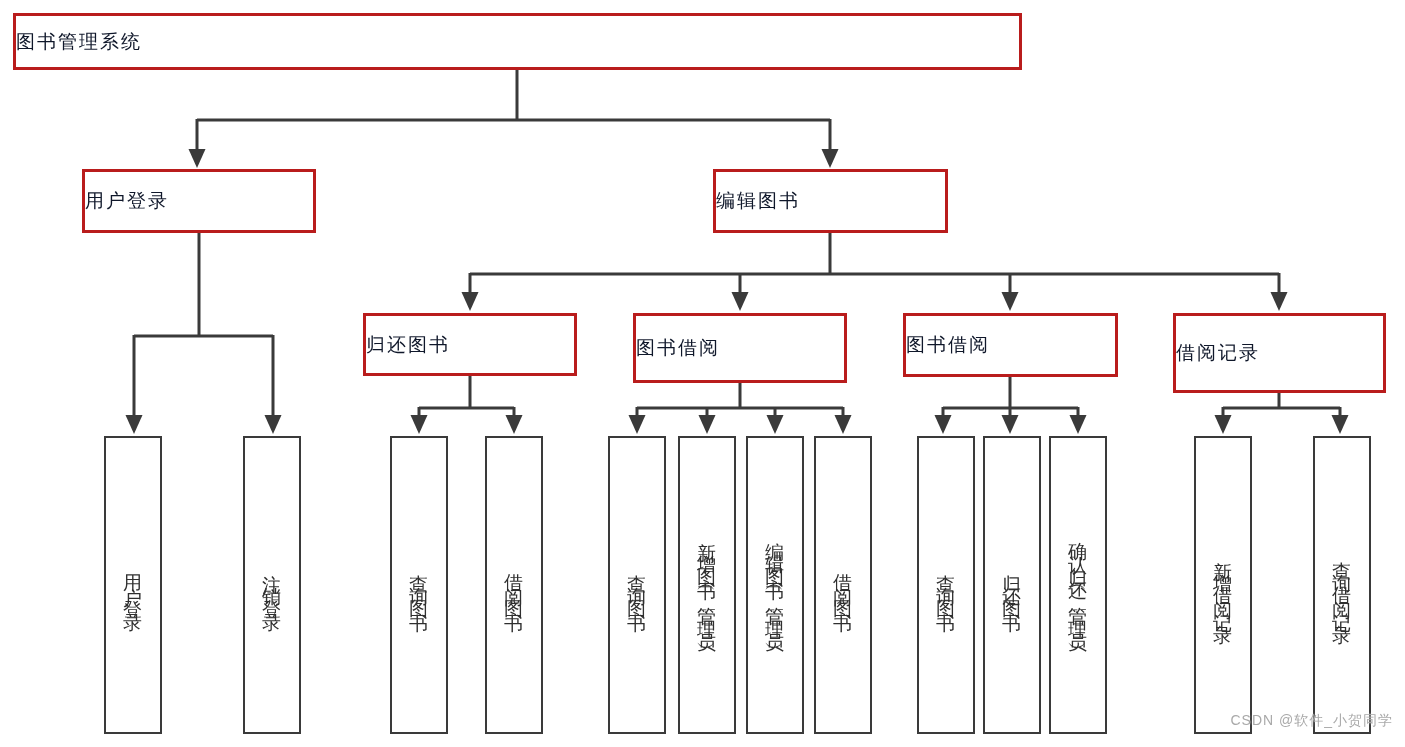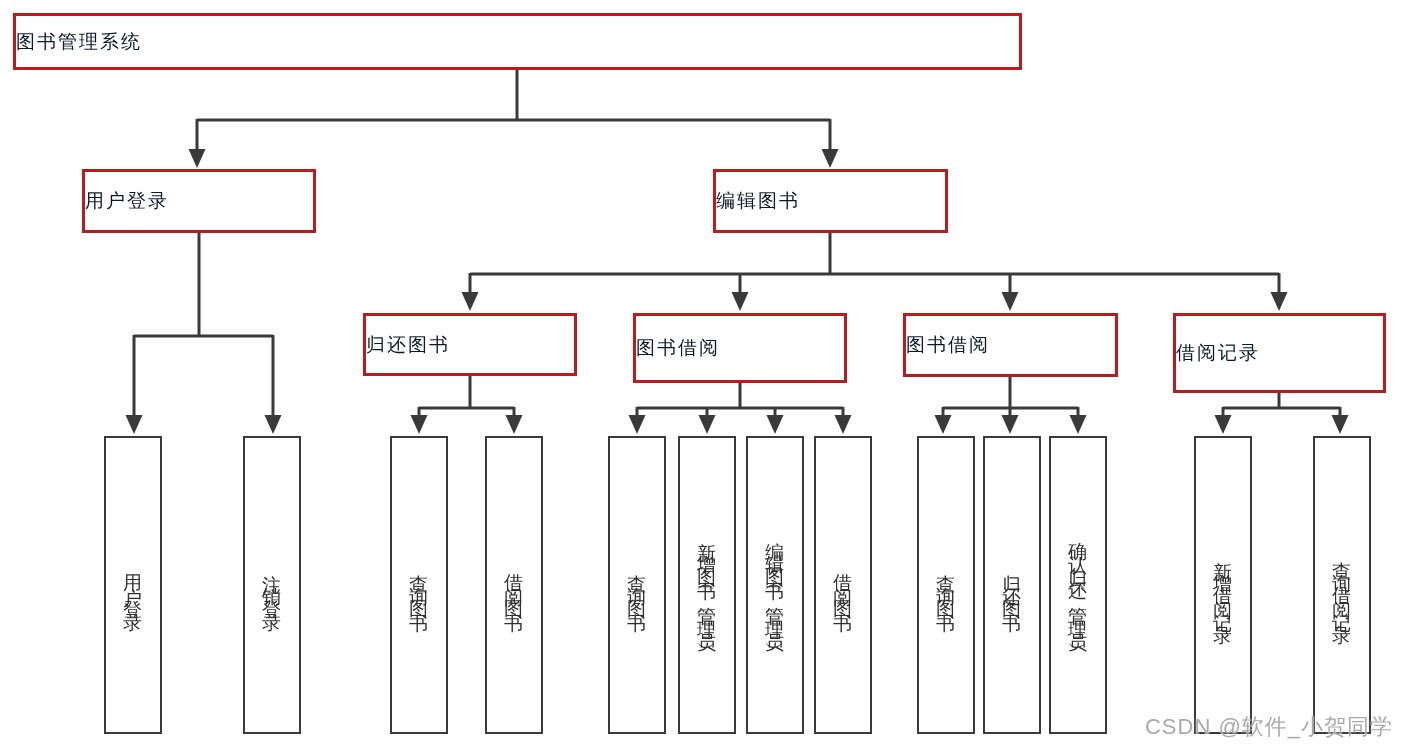--- a/index.html
+++ b/index.html
@@ -16,21 +16,21 @@
   .leaf{
     position:absolute;box-sizing:border-box;background:#ffffff;
     border:2px solid #3a3a3a;display:flex;align-items:center;justify-content:center;
     width:58px;top:436px;height:298px;font-size:19px;color:#2f2f2f;
   }
   .leaf span{
     writing-mode:vertical-rl;text-orientation:mixed;
     letter-spacing:13px;line-height:1;white-space:nowrap;
   }
   .watermark{
-    position:absolute;right:12px;top:712px;font-size:22px;
+    position:absolute;right:12px;top:712px;font-size:14px;
     color:#a9a9a9;letter-spacing:1px;white-space:nowrap;
     text-shadow:0 0 2px #ffffff;
   }
 </style>
 </head>
 <body>
 
 <div class="stage">
 
   <svg class="wires" width="1405" height="747" viewBox="0 0 1405 747">

